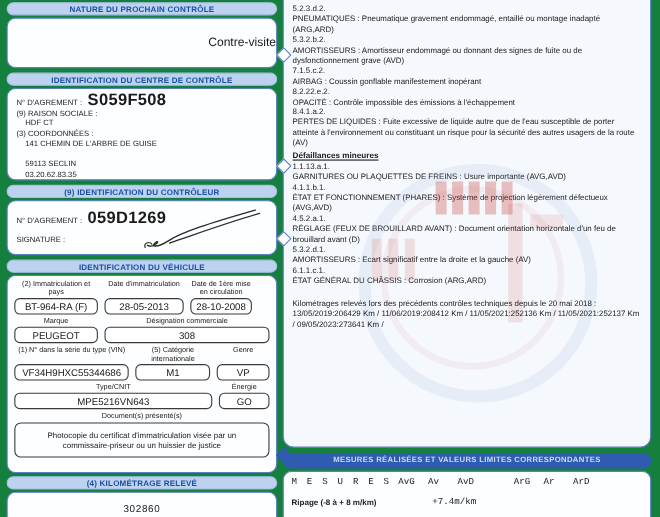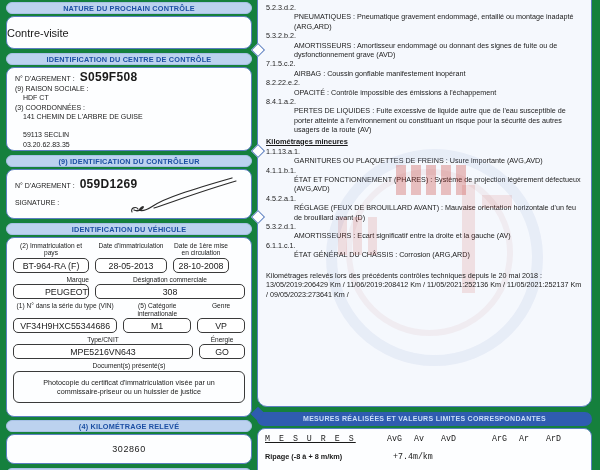--- a/index.html
+++ b/index.html
@@ -7,54 +7,54 @@
         font-family:"Liberation Sans",sans-serif;color:#1a1a1a;}
 
   
   .col-left{position:absolute;left:6px;top:2px;width:246px;}
   .sec{margin-bottom:4px;}
   .hdr{height:12px;line-height:12px;font-size:7.3px;font-weight:bold;text-align:center;
        color:#1c4fa3;background:#bcd2ef;border-radius:6px;letter-spacing:.2px;
        border:1px solid #a6c0e6;box-sizing:border-box;margin-bottom:2px;}
   .sbox{border:1px solid #5c7fc0;border-radius:8px;background:#fdfeff;box-sizing:border-box;}
 
-  .contre-box{height:33px;display:flex;align-items:center;justify-content:flex-start;font-size:11px;}
+  .contre-box{height:46px;display:flex;align-items:center;justify-content:flex-end;font-size:11px;}
 
   .centre-box{height:84px;padding:5px 8px;font-size:7px;line-height:9.6px;}
   .agr-line{display:flex;align-items:baseline;font-size:7px;}
-  .agr-val{font-size:12px;font-weight:bold;margin-left:5px;letter-spacing:.3px;}
+  .agr-val{font-size:15px;font-weight:bold;margin-left:5px;letter-spacing:.3px;}
   .indent{padding-left:8px;}
   .gap-top{margin-top:8px;}
 
   .ctrl-box{height:50px;padding:7px 8px;position:relative;}
   .sig-line{margin-top:8px;font-size:7px;}
   .sig-svg{position:absolute;right:6px;top:2px;}
 
   .veh-box{height:180px;padding:4px 6px;}
   .frow{display:flex;gap:6px;margin-bottom:3px;}
   .flabel{font-size:6.6px;text-align:center;line-height:7.4px;color:#222;}
   .fbox{border:1px solid #3a3a3a;border-radius:5px;height:15px;line-height:15px;
         text-align:center;font-size:8.8px;box-sizing:border-box;background:#fff;}
   .w1{width:76px;} .w2{width:72px;} .w3{width:56px;}
-  .m1{width:80px;text-align:right;} .m2{width:158px;}
+  .m1{width:80px;} .m2{width:158px;}
   .v1{width:120px;} .v2{width:78px;} .v3{width:55px;}
   .t1{width:180px;} .t2{width:46px;}
   .doc-box{border:1px solid #3a3a3a;border-radius:6px;height:30px;display:flex;align-items:center;
            justify-content:center;text-align:center;font-size:7.2px;line-height:9px;padding:0 12px;}
 
   .km-box{height:30px;display:flex;align-items:center;justify-content:center;
           font-size:9px;letter-spacing:.6px;}
 
   
   .bigbox{position:absolute;left:257px;top:-12px;width:335px;height:419px;
           border:1px solid #5c7fc0;border-radius:10px;background:#f5f8fd;
           box-sizing:border-box;padding:14px 8px 8px 8px;overflow:hidden;}
   .defect{display:flex;font-size:7.2px;line-height:9.4px;flex-direction:column;}
   .dcode{width:45px;flex-shrink:0;}
-  .dtext{flex:1;margin-left:28px;}
+  .dtext{flex:1;}
   .minor-hdr{font-size:7.4px;font-weight:bold;text-decoration:underline;margin:2px 0 1px 0;}
   .km-history{margin:11px 0 0 0;font-size:7.2px;line-height:9.8px;position:relative;z-index:2;}
 
   .wm{position:absolute;pointer-events:none;}
   .wm-circle{left:68px;top:160px;width:195px;height:195px;border:11px solid rgba(140,165,205,.13);border-radius:50%;}
   .wm-circle2{left:88px;top:180px;width:155px;height:155px;border:6px solid rgba(190,90,90,.07);border-radius:50%;}
   .wm-bars-top{left:138px;top:176px;display:flex;gap:5px;}
   .wm-bars-top i{display:block;width:10px;height:30px;background:rgba(200,55,50,.30);}
   .wm-bars-mid{left:80px;top:228px;display:flex;gap:6px;}
   .wm-bars-mid i{display:block;width:9px;height:38px;background:rgba(200,55,50,.14);}
@@ -65,21 +65,21 @@
          transform:rotate(45deg);z-index:3;}
   .notch.blue{background:#2f5cb0;border-color:#2f5cb0;}
 
   .mes-hdr{position:absolute;left:257px;top:412px;width:335px;height:14px;line-height:14px;
            background:#2f5cb0;color:#c9ddf7;font-size:7px;font-weight:bold;text-align:center;
            border-radius:7px;letter-spacing:.3px;box-sizing:border-box;}
   .mes-box{position:absolute;left:257px;top:428px;width:335px;height:60px;
            border:1px solid #5c7fc0;border-radius:8px;background:#fdfeff;
            box-sizing:border-box;padding:5px 7px;}
   .mes-head{display:flex;align-items:baseline;font-family:"Liberation Mono",monospace;font-size:8.3px;}
-  .mes-title{width:122px;letter-spacing:2px;text-decoration:underline;}
+  .mes-title{width:97px;letter-spacing:2px;}
   .mes-col{width:27px;text-align:left;}
   .mes-gap{width:24px;}
   .mes-row{display:flex;align-items:flex-end;margin-top:9px;position:relative;}
   .mes-label{width:118px;font-size:7.3px;font-weight:bold;font-family:"Liberation Sans",sans-serif;}
   .mes-val{font-family:"Liberation Mono",monospace;font-size:8.3px;position:absolute;left:128px;}
 </style>
 </head>
 <body>
 
 <div class="page">
@@ -218,37 +218,37 @@
           <span class="dcode">8.2.22.e.2.</span>
           <span class="dtext">OPACITÉ : Contrôle impossible des émissions à l'échappement</span>
         </div>
 
         <div class="defect">
           <span class="dcode">8.4.1.a.2.</span>
           <span class="dtext">PERTES DE LIQUIDES : Fuite excessive de liquide autre que de l'eau susceptible de porter atteinte à l'environnement ou constituant un risque pour la sécurité des autres usagers de la route (AV)</span>
         </div>
       </div>
 
-    <div class="minor-hdr">Kilométrages mineures</div>
+    <div class="minor-hdr">Défaillances mineures</div>
 
     <div>
 
         <div class="defect">
           <span class="dcode">1.1.13.a.1.</span>
           <span class="dtext">GARNITURES OU PLAQUETTES DE FREINS : Usure importante (AVG,AVD)</span>
         </div>
 
         <div class="defect">
           <span class="dcode">4.1.1.b.1.</span>
           <span class="dtext">ÉTAT ET FONCTIONNEMENT (PHARES) : Système de projection légèrement défectueux (AVG,AVD)</span>
         </div>
 
         <div class="defect">
           <span class="dcode">4.5.2.a.1.</span>
-          <span class="dtext">RÉGLAGE (FEUX DE BROUILLARD AVANT) : Mauvaise orientation horizontale d'un feu de brouillard avant (D)</span>
+          <span class="dtext">RÉGLAGE (FEUX DE BROUILLARD AVANT) : Document orientation horizontale d'un feu de brouillard avant (D)</span>
         </div>
 
         <div class="defect">
           <span class="dcode">5.3.2.d.1.</span>
           <span class="dtext">AMORTISSEURS : Ecart significatif entre la droite et la gauche (AV)</span>
         </div>
 
         <div class="defect">
           <span class="dcode">6.1.1.c.1.</span>
           <span class="dtext">ÉTAT GÉNÉRAL DU CHÂSSIS : Corrosion (ARG,ARD)</span>

